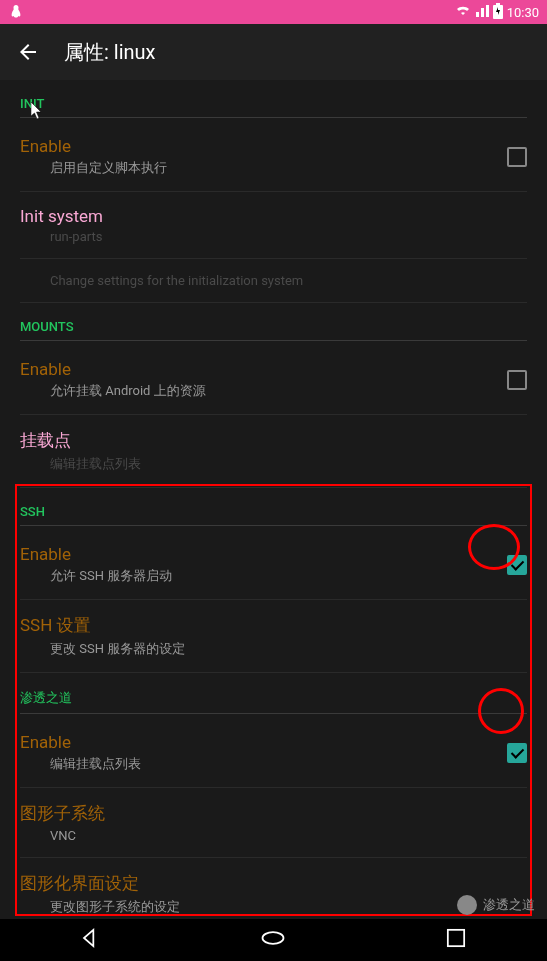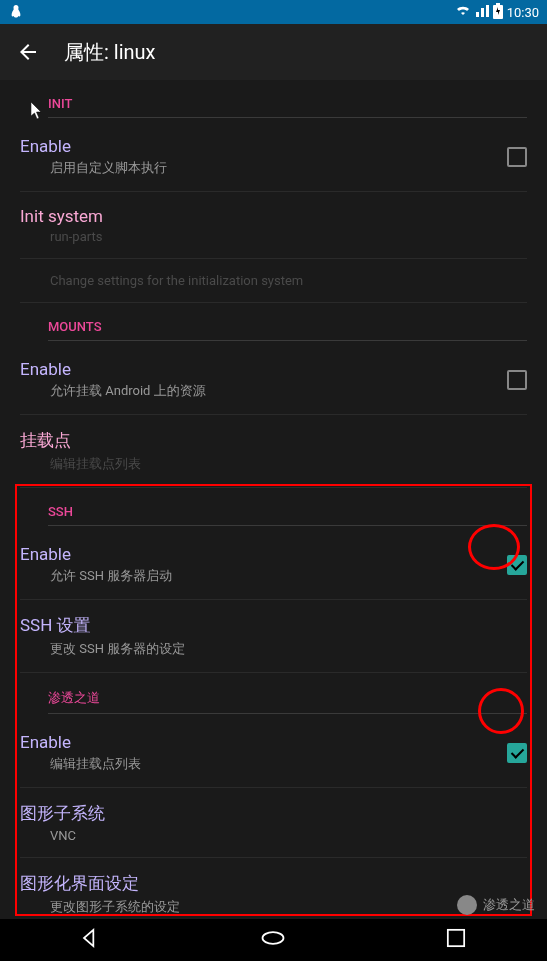--- a/index.html
+++ b/index.html
@@ -11,21 +11,21 @@
       width: 547px;
       height: 961px;
       background: #1a1a1a;
       font-family: Roboto, Arial, sans-serif;
       color: #e0e0e0;
       overflow: hidden;
       position: relative;
     }
     .status-bar {
       height: 24px;
-      background: #0369a1;
+      background: #ec4899;
       display: flex;
       align-items: center;
       justify-content: space-between;
       padding: 0 8px;
       font-size: 13px;
       color: #fff;
     }
     .status-left {
       display: flex;
       align-items: center;
@@ -56,44 +56,43 @@
     }
     .header-title {
       font-size: 20px;
       color: #fff;
       font-weight: 400;
     }
     .content {
       padding: 0 20px;
     }
     .section-header {
-      color: #ec4899;
+      color: #22c55e;
       font-size: 13px;
       font-weight: 500;
       padding: 16px 0 6px 0;
       border-bottom: 1px solid #3a3a3a;
       margin-bottom: 4px;
-      margin-left: 28px;
     }
     .setting-item {
       padding: 14px 0;
       border-bottom: 1px solid #2a2a2a;
       display: flex;
       align-items: center;
       justify-content: space-between;
     }
     .setting-item:last-child {
       border-bottom: none;
     }
     .setting-text {
       flex: 1;
     }
     .setting-title {
       font-size: 17px;
-      color: #c4b5fd;
+      color: #a16207;
       margin-bottom: 3px;
     }
     .setting-subtitle {
       font-size: 13px;
       color: #999;
       margin-left: 30px;
     }
     .disabled .setting-title {
       color: #f9a8d4;
     }

